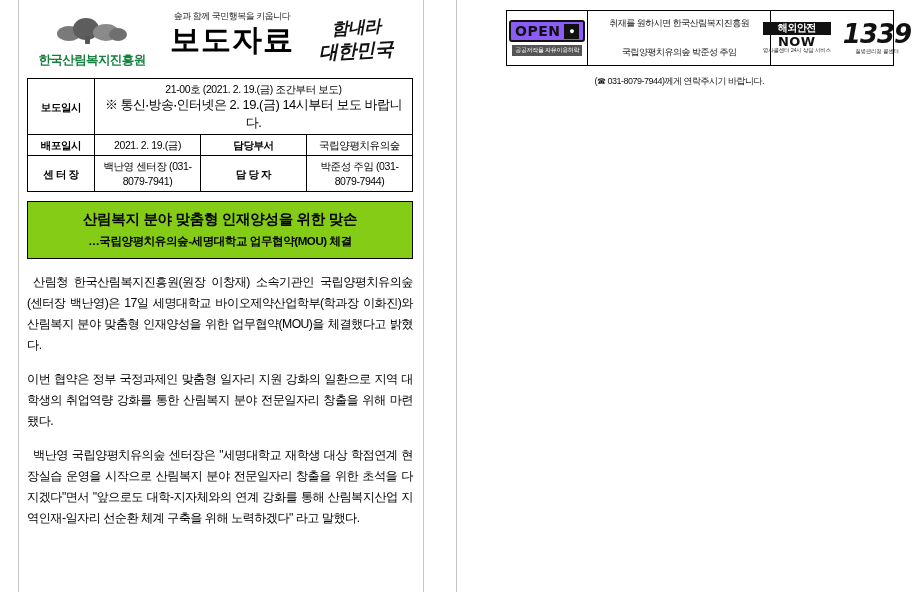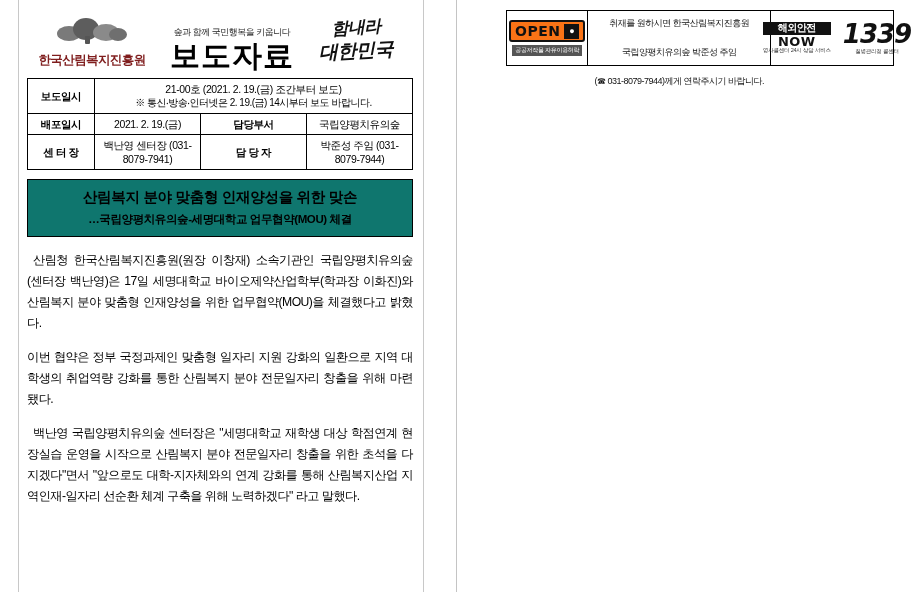--- a/index.html
+++ b/index.html
@@ -64,29 +64,29 @@
   .logo-mark .b1 { left: 2px;  top: 12px; width: 24px; height: 15px; background:#7a7a7a;}
   .logo-mark .b2 { left: 18px; top: 4px;  width: 26px; height: 22px; background:#5d5d5d;}
   .logo-mark .b3 { left: 38px; top: 10px; width: 26px; height: 17px; background:#8a8a8a;}
   .logo-mark .b4 { left: 54px; top: 14px; width: 18px; height: 13px; background:#6f6f6f;}
   .logo-mark .stem {
     position: absolute; left: 30px; top: 22px; width: 5px; height: 8px; background:#555; border-radius:1px;
   }
   .logo-text {
     font-size: 12.5px;
     font-weight: bold;
-    color: #7f1d1d;
+    color: #15803d;
     letter-spacing: -0.6px;
     white-space: nowrap;
     margin-top: 8px;
   }
   .title-wrap {
     position: absolute;
     left: 130px;
-    top: 16px;
+    top: 0px;
     width: 150px;
     text-align: center;
   }
   .title-slogan {
     font-size: 9px;
     color: #222;
     letter-spacing: -0.5px;
     margin-bottom: 1px;
   }
   .title-main {
@@ -138,29 +138,29 @@
     letter-spacing: -0.4px;
     line-height: 1.35;
   }
   td.lbl {
     width: 58px;
     font-weight: bold;
     letter-spacing: 1px;
   }
   td.wide { text-align: center; }
   .sub-note {
-    font-size: 10px;
+    font-size: 13px;
     letter-spacing: -0.5px;
   }
 
   
   .headline {
     margin-top: 9px;
     border: 1.6px solid #000;
-    background: #0f766e;
+    background: #84cc16;
     text-align: center;
     padding: 8px 6px 9px 6px;
   }
   .headline-main {
     font-size: 14.5px;
     font-weight: bold;
     letter-spacing: -0.3px;
     color: #000;
     margin-bottom: 5px;
   }
@@ -216,21 +216,21 @@
     padding: 2px;
     box-sizing: border-box;
   }
   .open-box {
     border: 2px solid #111;
     border-radius: 3px;
     padding: 1px 4px;
     display: flex;
     align-items: center;
     gap: 4px;
-    background: #f97316;
+    background: #8b5cf6;
   }
   .open-word {
     font-size: 14px;
     font-weight: bold;
     letter-spacing: 0.5px;
     color: #111;
     font-family: "DejaVu Sans", sans-serif;
   }
   .open-mark {
     width: 15px; height: 15px;

